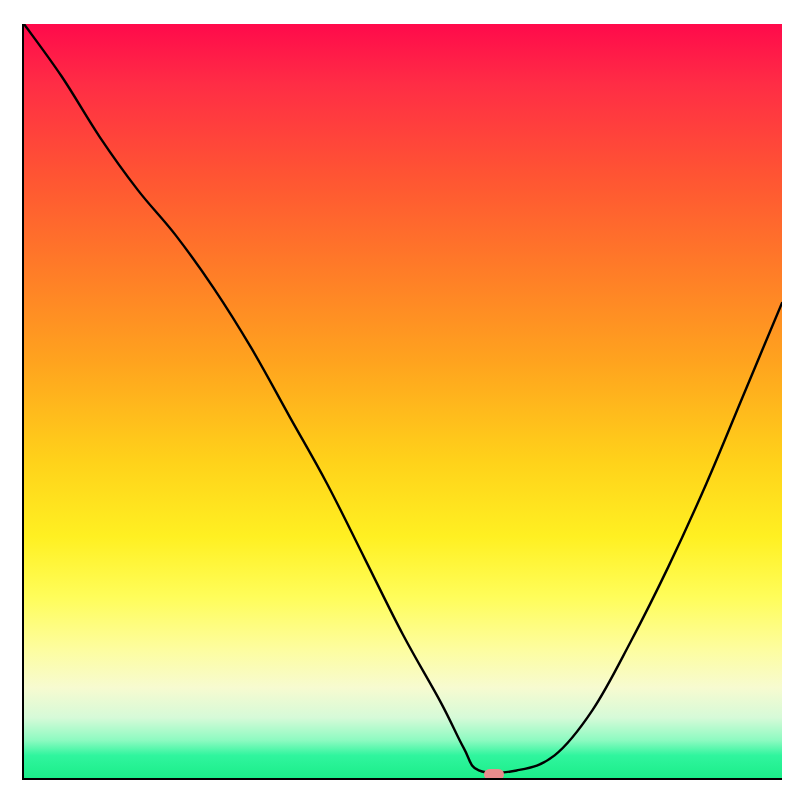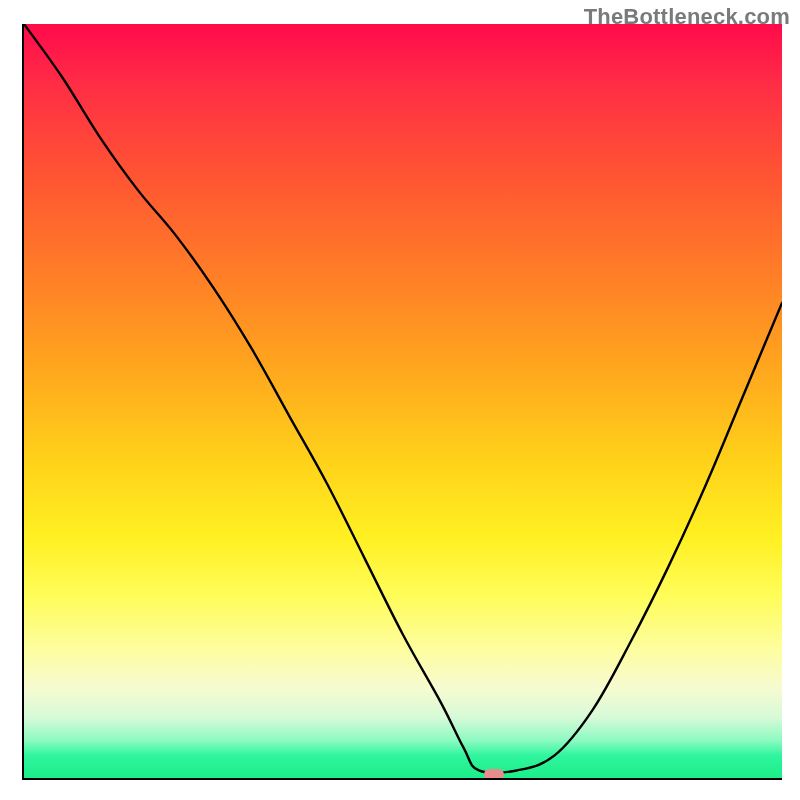--- a/index.html
+++ b/index.html
@@ -65,21 +65,20 @@
     height: 11px;
     border-radius: 6px;
     background: #e88d8d;
   }
 </style>
 </head>
 <body>
 
 <div class="frame">
 
-  <div class="watermark">TheBottleneck.com</div>
 
   <div class="plot-area">
     <div class="gradient-bg"></div>
 
     <svg class="curve" viewBox="0 0 758 754" preserveAspectRatio="none">
       <path id="curve-path" fill="none" stroke="#000" stroke-width="2.4" stroke-linejoin="round" stroke-linecap="round" d="M 0,0 C 6.821999999999999,9.500399999999996 24.256,32.42199999999997 37.9,52.77999999999997 C 51.544,73.13799999999998 62.15599999999999,92.74200000000002 75.8,113.10000000000002 C 89.444,133.45800000000003 100.05600000000001,148.2364 113.7,165.88 C 127.344,183.5236 137.956,193.4764 151.6,211.12 C 165.244,228.7636 175.856,243.54199999999997 189.5,263.9 C 203.144,284.258 213.756,301.1476 227.4,324.22 C 241.044,347.29240000000004 251.656,367.65040000000005 265.3,392.08000000000004 C 278.944,416.50960000000003 289.556,434.1532 303.2,459.94 C 316.844,485.72679999999997 327.456,508.196 341.1,535.34 C 354.744,562.484 365.356,584.9532 379,610.74 C 392.644,636.5268 405.98480000000006,658.242 416.90000000000003,678.6 C 427.8152,698.9580000000001 432.818,711.6252000000001 439.64,723.84 C 446.462,736.0548 445.24920000000003,742.3884 454.8,746.46 C 464.3508,750.5316 479.056,749.1744 492.7,746.46 C 506.344,743.7456000000001 516.956,742.2376 530.6,731.38 C 544.244,720.5224 554.856,706.498 568.5,686.14 C 582.144,665.7819999999999 592.756,644.0668 606.4,618.28 C 620.044,592.4932 630.656,571.3812 644.3,542.88 C 657.944,514.3788 668.556,491.1556 682.2,459.94 C 695.844,428.7244 706.456,402.03279999999995 720.1,369.46 C 733.744,336.8872 751.178,295.26640000000003 758,278.98"></path>
     </svg>
 
     <div class="marker" id="min-marker" style="left: 459.96px; top: 745.23px; background: rgb(232, 141, 141);"></div>
   </div>

